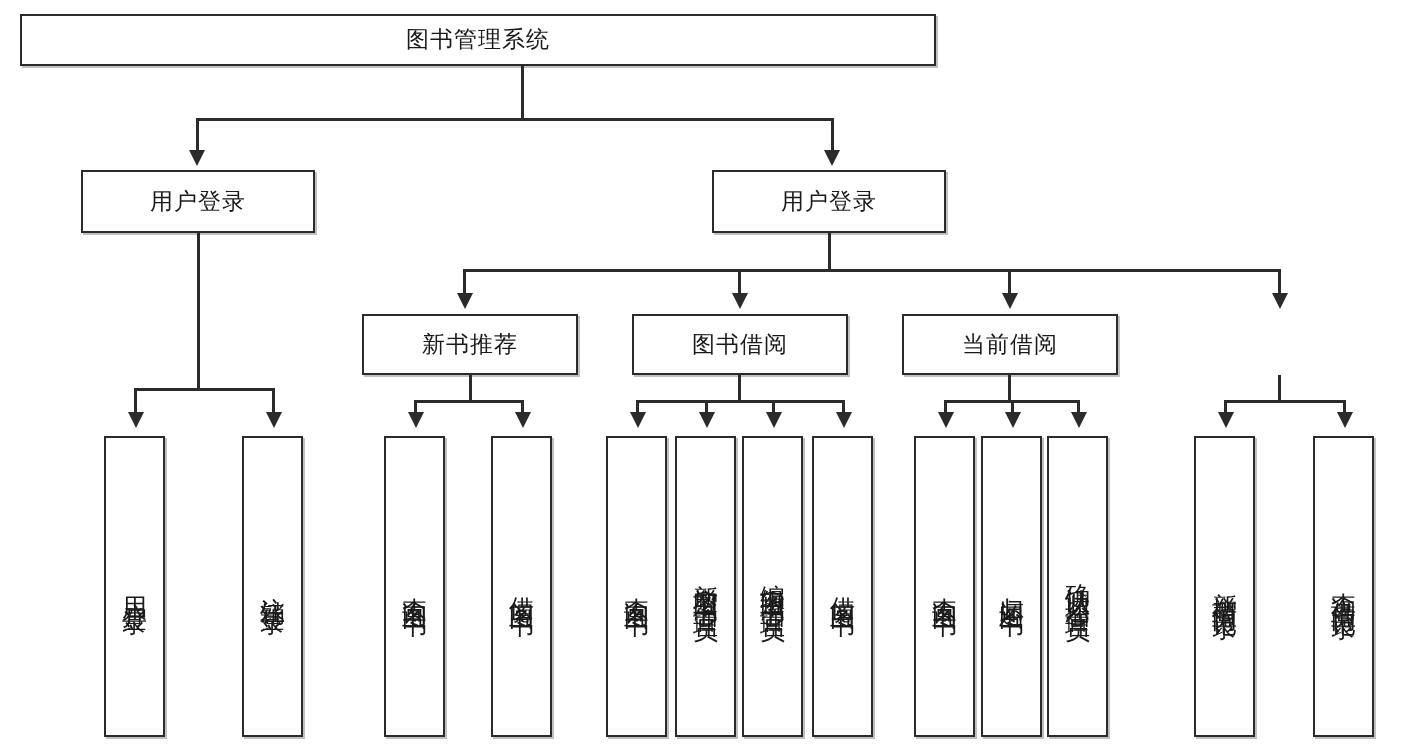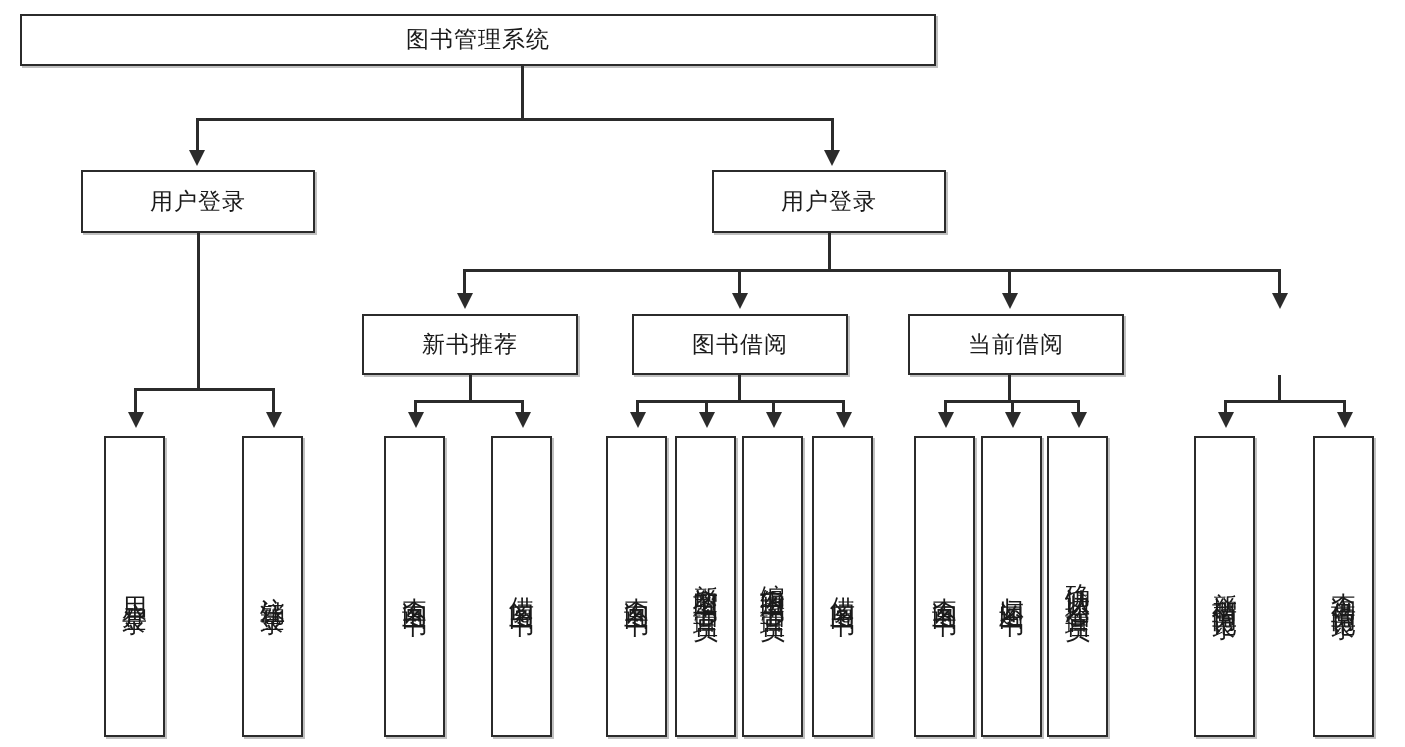--- a/index.html
+++ b/index.html
@@ -118,21 +118,21 @@
   <div class="arrow" style="left:1002px; top:293px;"></div>
   <div class="edge v" style="left:1278px; top:269px; height:26px;"></div>
   <div class="arrow" style="left:1272px; top:293px;"></div>
 
   <div class="node horiz" style="left:362px; top:314px; width:216px; height:61px;">
     <span class="label">新书推荐</span>
   </div>
   <div class="node horiz" style="left:632px; top:314px; width:216px; height:61px;">
     <span class="label">图书借阅</span>
   </div>
-  <div class="node horiz" style="left:902px; top:314px; width:216px; height:61px;margin-left:6px;">
+  <div class="node horiz" style="left:902px; top:314px; width:216px; height:61px;">
     <span class="label">当前借阅</span>
   </div>
 
   <div class="edge v" style="left:469px; top:375px; height:25px;"></div>
   <div class="edge h" style="left:414px; top:400px; width:110px;"></div>
   <div class="edge v" style="left:414px; top:400px; height:14px;"></div>
   <div class="arrow" style="left:408px; top:412px;"></div>
   <div class="edge v" style="left:521px; top:400px; height:14px;"></div>
   <div class="arrow" style="left:515px; top:412px;"></div>
 

